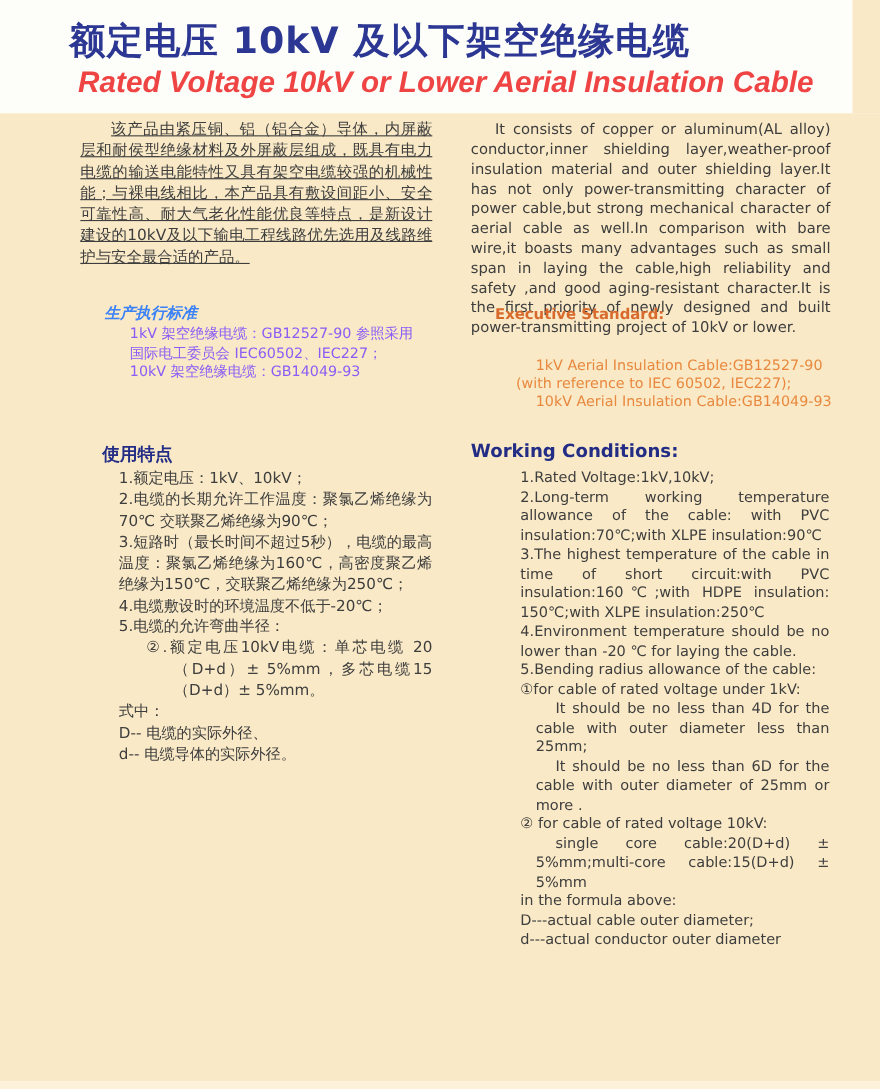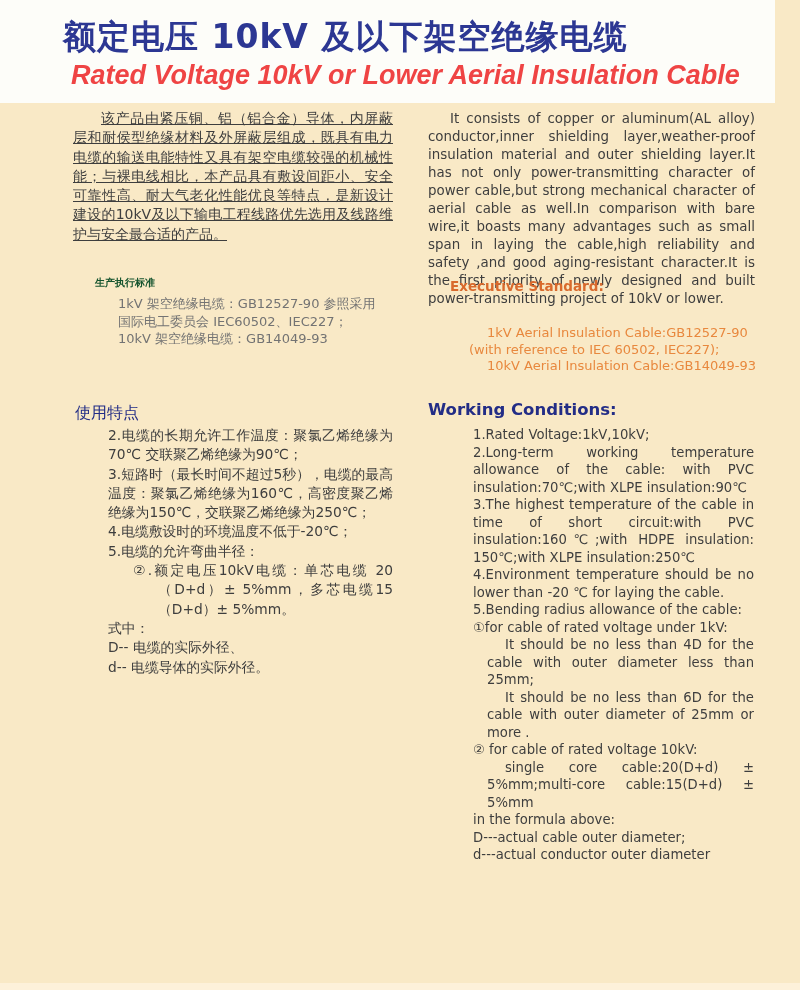--- a/index.html
+++ b/index.html
@@ -26,29 +26,29 @@
 
   .intro-zh{
     position:absolute;left:73px;top:109px;width:320px;margin:0;
     font-size:14px;line-height:19.3px;text-align:justify;text-indent:2em;text-decoration:underline;
   }
   .intro-en{
     position:absolute;left:428px;top:110px;width:327px;margin:0;
     font-size:13.4px;line-height:18px;text-align:justify;text-indent:22px;
   }
 
-  .std-zh-head{position:absolute;left:95px;top:276px;font-size:10px;font-weight:bold;color:#14532d;}
-  .std-zh-body{position:absolute;left:118px;top:295px;width:262px;font-size:13px;line-height:17.5px;color:#737373;}
+  .std-zh-head{position:absolute;left:95px;top:276px;font-size:14px;font-weight:bold;color:#3b82f6;font-style:italic;}
+  .std-zh-body{position:absolute;left:118px;top:295px;width:262px;font-size:13px;line-height:17.5px;color:#8b5cf6;}
   .std-zh-body p{margin:0;}
 
   .std-en-head{position:absolute;left:450px;top:278px;font-size:13.5px;font-weight:bold;color:#d96a2d;}
   .std-en-body{position:absolute;left:469px;top:297px;width:298px;font-size:13px;line-height:16.5px;color:#e8883e;margin-top:28px;}
   .std-en-body p{margin:0;text-indent:18px;}
 
-  .feat-head{position:absolute;left:75px;top:403px;font-size:16px;font-weight:normal;color:#232d86;}
+  .feat-head{position:absolute;left:93px;top:403px;font-size:16px;font-weight:bold;color:#232d86;}
   .feat-list{position:absolute;left:108px;top:426px;width:285px;font-size:13.8px;line-height:19.3px;text-align:justify;}
   .feat-list p{margin:0;}
   .feat-sub{padding-left:50px;text-indent:-25px;}
   .feat-formula{margin-left:50px;}
 
   .wc-head{position:absolute;left:428px;top:400px;font-size:16.5px;font-weight:bold;color:#232d86;}
   .wc-list{position:absolute;left:473px;top:426px;width:281px;font-size:13.2px;line-height:17.5px;text-align:justify;}
   .wc-list p{margin:0;}
   .wc-sub{padding-left:14px;text-indent:18px;}
   .wc-deeper{margin-left:31px;}
@@ -73,20 +73,21 @@
 </div>
 
 <div class="std-en-head">Executive Standard:</div>
 <div class="std-en-body">
   <p>1kV Aerial  Insulation Cable:GB12527-90 (with reference to IEC 60502, IEC227);</p>
   <p>10kV Aerial Insulation Cable:GB14049-93</p>
 </div>
 
 <div class="feat-head">使用特点</div>
 <div class="feat-list">
+  <p>1.额定电压：1kV、10kV；</p>
   <p>2.电缆的长期允许工作温度：聚氯乙烯绝缘为70℃ 交联聚乙烯绝缘为90℃；</p>
   <p>3.短路时（最长时间不超过5秒），电缆的最高温度：聚氯乙烯绝缘为160℃，高密度聚乙烯绝缘为150℃，交联聚乙烯绝缘为250℃；</p>
   <p>4.电缆敷设时的环境温度不低于-20℃；</p>
   <p>5.电缆的允许弯曲半径：</p>
   <p class="feat-sub">②.额定电压10kV电缆：单芯电缆 20（D+d）± 5%mm，多芯电缆15（D+d）± 5%mm。</p>
   <p class="feat-formula">式中：</p>
   <p class="feat-formula">D-- 电缆的实际外径、</p>
   <p class="feat-formula">d-- 电缆导体的实际外径。</p>
 </div>
 

